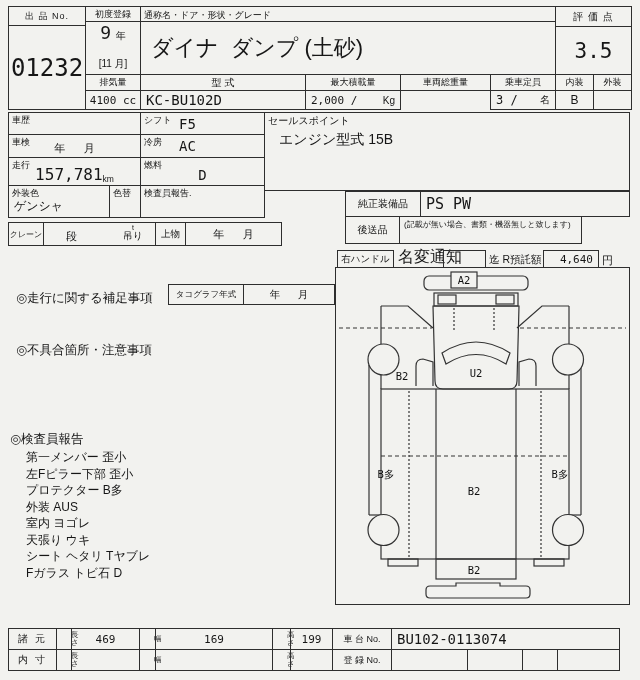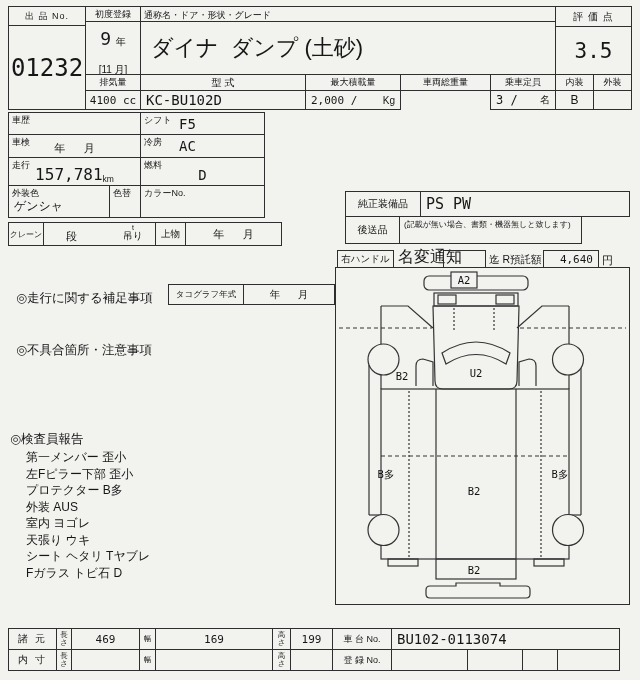--- a/index.html
+++ b/index.html
@@ -13,40 +13,40 @@
   .nob{position:absolute;box-sizing:border-box;}
   .lbl{position:absolute;top:1px;left:3px;font-size:9px;white-space:nowrap;}
   .lblc{display:flex;align-items:center;justify-content:center;width:100%;height:100%;font-size:9px;white-space:nowrap;}
   .valc{position:absolute;inset:0;display:flex;align-items:center;justify-content:center;white-space:pre;}
   .vall{position:absolute;inset:0;display:flex;align-items:center;white-space:pre;padding-left:5px;}
   .valr{position:absolute;inset:0;display:flex;align-items:center;justify-content:flex-end;white-space:pre;padding-right:5px;}
   .dot{font-family:"DejaVu Sans Mono","Liberation Mono",monospace;}
   .note-line{font-size:12.5px;white-space:nowrap;}
   .insp li{list-style:none;font-size:12px;line-height:16.5px;white-space:pre;}
   .insp{margin:0;padding:0;}
-  .vtiny{font-size:7.5px;line-height:1.1;text-align:center;width:100%;align-self:center;word-break:break-all;padding:0 3px;box-sizing:border-box;}
+  .vtiny{font-size:7.5px;line-height:1.1;text-align:center;width:100%;align-self:center;word-break:break-all;padding:0 3px;box-sizing:border-box;margin-left:11px;}
   svg text{font-family:"DejaVu Sans Mono","Liberation Mono",monospace;font-size:10.5px;fill:#111;}
 </style>
 </head>
 <body>
 
 <div class="sheet">
 
   <div class="cell" style="left:8px;top:6px;width:78px;height:20px">
     <span class="lblc" style="letter-spacing:1px">出 品 No.</span>
   </div>
   <div class="cell" style="left:8px;top:25px;width:78px;height:85px">
     <span class="valc dot" style="font-size:24px">01232</span>
   </div>
 
   <div class="cell" style="left:85px;top:6px;width:56px;height:16px">
     <span class="lblc">初度登録</span>
   </div>
   <div class="cell" style="left:85px;top:21px;width:56px;height:54px">
-    <div style="text-align:center;margin-top:6px">
+    <div style="text-align:center;">
       <span class="dot" style="font-size:18px">9</span>
       <span style="font-size:10px">年</span>
     </div>
     <div style="text-align:center;font-size:10px;margin-top:14px">[11 月]</div>
   </div>
 
   <div class="cell" style="left:140px;top:6px;width:416px;height:16px">
     <span class="lbl" style="top:2px">通称名・ドア・形状・グレード</span>
   </div>
   <div class="cell" style="left:140px;top:21px;width:416px;height:54px">
@@ -132,40 +132,44 @@
   </div>
 
   <div class="cell" style="left:8px;top:185px;width:102px;height:33px">
     <span class="lbl">外装色</span>
     <span class="vall" style="font-size:12px;align-items:flex-end;padding-bottom:2px">ゲンシャ</span>
   </div>
   <div class="cell" style="left:109px;top:185px;width:32px;height:33px">
     <span class="lbl">色替</span>
   </div>
   <div class="cell" style="left:140px;top:185px;width:125px;height:33px">
-    <span class="lbl">カラーNo.</span>
+    <span class="lbl">検査員報告.</span>
   </div>
 
   <div class="cell" style="left:8px;top:222px;width:36px;height:24px">
     <span class="lblc" style="font-size:8px">クレーン</span>
   </div>
   <div class="cell" style="left:43px;top:222px;width:113px;height:24px">
     <span class="nob" style="left:22px;top:6px;font-size:11px">段</span>
     <span class="nob" style="right:12px;top:1px;display:inline-flex;flex-direction:column;align-items:center;line-height:1">
       <i style="font-style:normal;font-size:7px">t</i>
       <i style="font-style:normal;font-size:10px">吊り</i>
     </span>
   </div>
   <div class="cell" style="left:155px;top:222px;width:31px;height:24px">
     <span class="lblc" style="font-size:9.5px">上物</span>
   </div>
   <div class="cell" style="left:185px;top:222px;width:97px;height:24px">
     <span class="valc" style="font-size:11px">年      月</span>
   </div>
 
+  <div class="cell" style="left:264px;top:112px;width:366px;height:79px">
+    <span class="lbl" style="font-size:10px">セールスポイント</span>
+    <span class="nob" style="left:14px;top:18px;font-size:14px">エンジン型式 15B</span>
+  </div>
   <div class="cell" style="left:345px;top:191px;width:76px;height:26px">
     <span class="lblc" style="font-size:10px">純正装備品</span>
   </div>
   <div class="cell" style="left:420px;top:191px;width:210px;height:26px">
     <span class="vall dot" style="font-size:15px">PS PW</span>
   </div>
   <div class="cell" style="left:345px;top:216px;width:55px;height:28px">
     <span class="lblc" style="font-size:10px">後送品</span>
   </div>
   <div class="cell" style="left:399px;top:216px;width:183px;height:28px">

